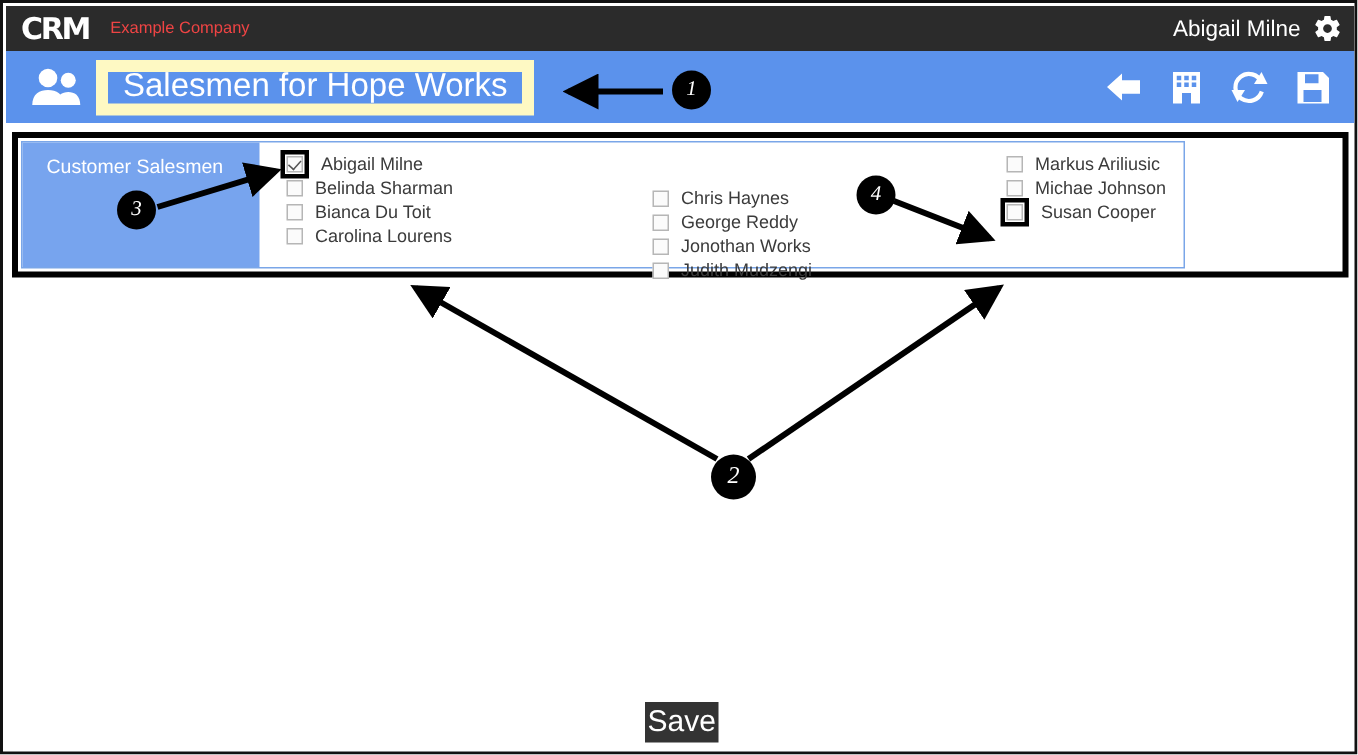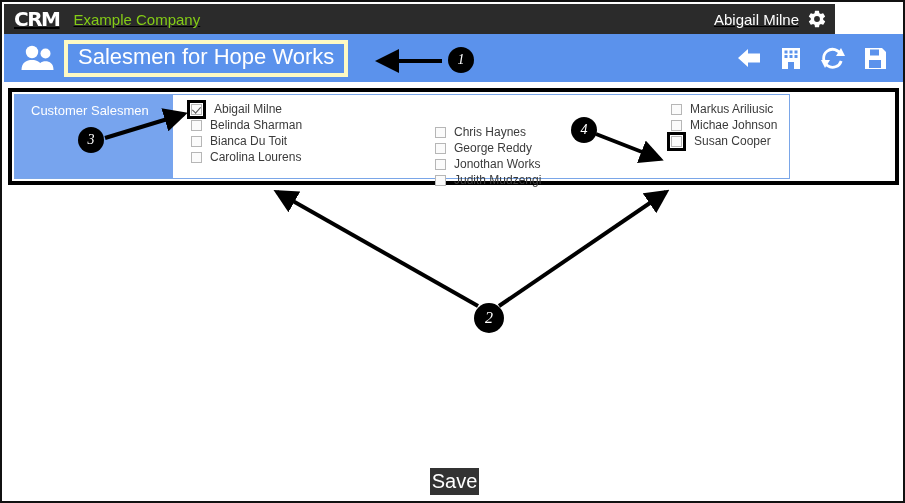--- a/index.html
+++ b/index.html
@@ -15,40 +15,39 @@
     border: 2px solid #111111;
     box-sizing: border-box;
     font-family: "Liberation Sans", sans-serif;
     overflow: hidden;
   }
 
   
   #header {
     position: absolute;
     left: 2px; top: 2px;
-    width: 831px; height: 30px;
+    width: 899px; height: 30px;
     background: #2b2b2b;
     display: flex;
     align-items: center;
     box-sizing: border-box;
-    text-decoration: underline;
   }
   #crm-logo {
     margin-left: 10px;
     color: #ffffff;
     font-weight: bold;
     font-size: 20px;
     letter-spacing: -1.5px;
     font-family: "DejaVu Sans", sans-serif;
     line-height: 1;
   }
   #company-name {
     margin-left: 14px;
-    color: #84cc16;
-    font-size: 15px;
+    color: #ef4444;
+    font-size: 11px;
   }
   #header-right {
     margin-left: auto;
     display: flex;
     align-items: center;
     margin-right: 8px;
   }
   #user-name {
     color: #ffffff;
     font-size: 15px;
@@ -68,21 +67,21 @@
     display: flex;
     align-items: center;
     box-sizing: border-box;
   }
   #people-icon {
     margin-left: 14px;
     width: 38px; height: 30px;
   }
   #page-title-box {
     margin-left: 8px;
-    border: 4px solid #fef9c3;
+    border: 8px solid #fef9c3;
     padding: 2px 10px 4px 10px;
     box-sizing: border-box;
     height: 37px;
     display: flex;
     align-items: center;
   }
   #page-title {
     color: #ffffff;
     font-size: 22px;
     white-space: nowrap;

